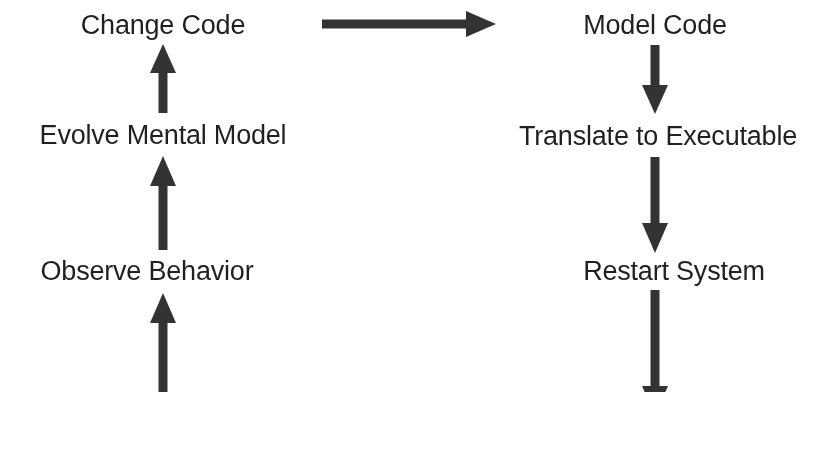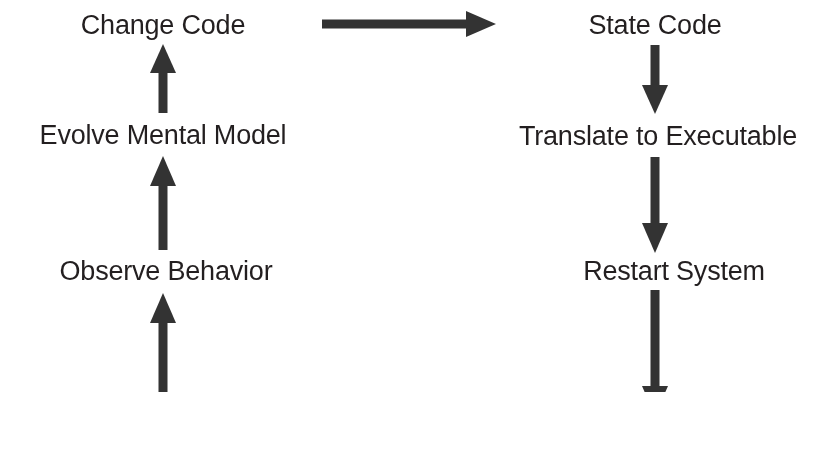--- a/index.html
+++ b/index.html
@@ -76,24 +76,24 @@
 
     <g>
       <line x1="655" y1="290" x2="655" y2="396" stroke="#333333" stroke-width="9"></line>
       <polygon points="655,416 642,386 668,386" fill="#333333"></polygon>
     </g>
 
   </svg>
 
   <div class="node-label" style="left:163px; top:25px;">Change Code</div>
 
-  <div class="node-label" style="left:655px; top:25px;">State Code</div>
+  <div class="node-label" style="left:655px; top:25px;">Model Code</div>
 
   <div class="node-label" style="left:658px; top:136px;">Translate to Executable</div>
 
   <div class="node-label" style="left:163px; top:135px;">Evolve Mental Model</div>
 
-  <div class="node-label" style="left:166px; top:271px;">Observe Behavior</div>
+  <div class="node-label" style="left:147px; top:271px;">Observe Behavior</div>
 
   <div class="node-label" style="left:654px; top:271px;margin-left:20px;">Restart System</div>
 
 
 </div>
 
 </body></html>

